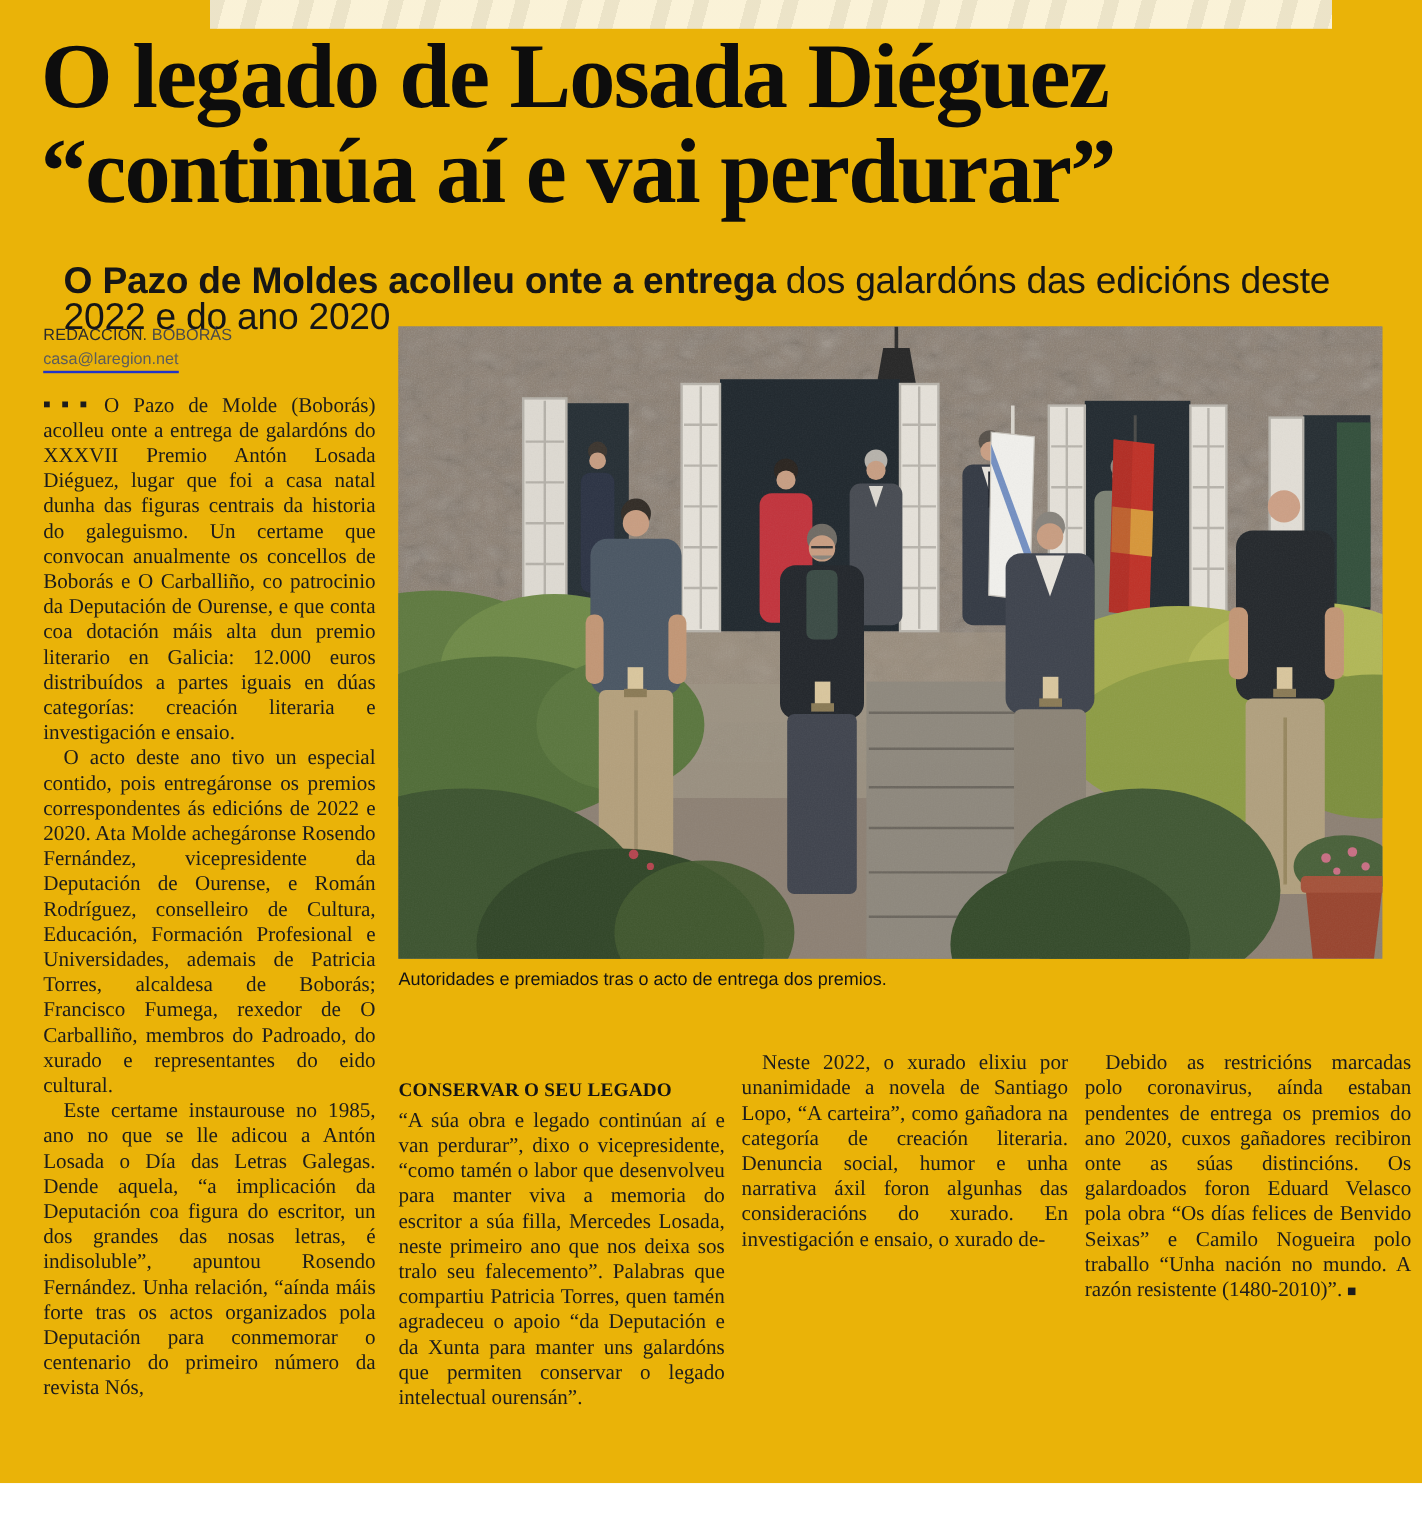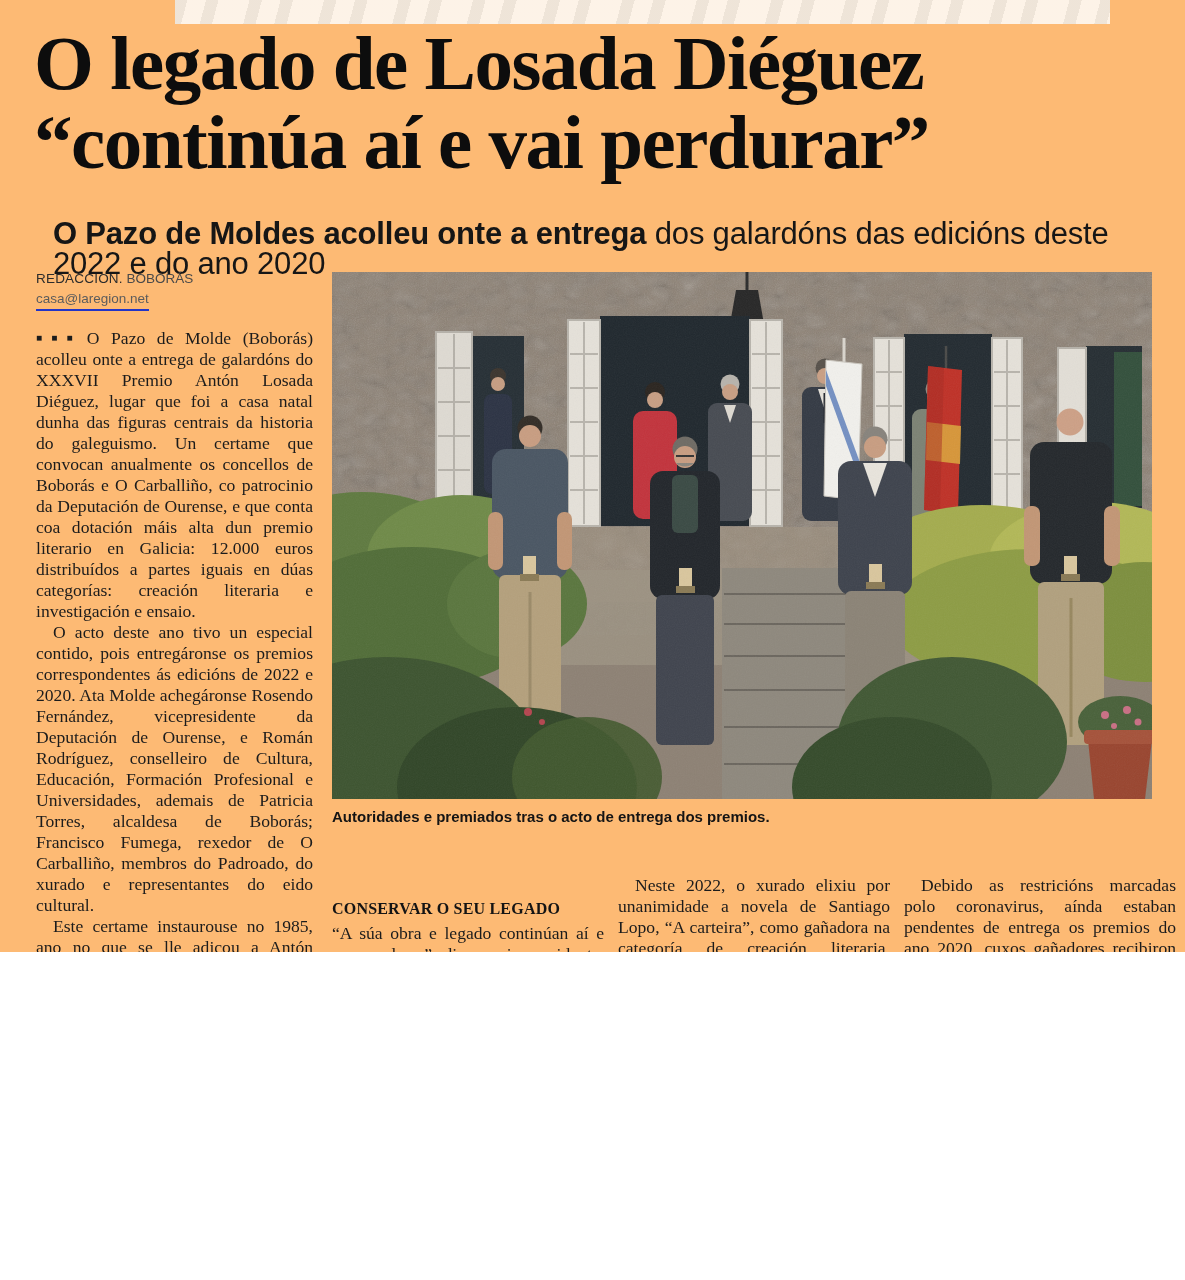--- a/index.html
+++ b/index.html
@@ -1,18 +1,18 @@
 <!DOCTYPE html>
 <html><head>
 <meta charset="utf-8">
 <style>
   html,body{margin:0;padding:0;background:#ffffff;}
   .page{
-    position:relative;width:1185px;height:952px;margin:0 auto;
-    background:#fdba74;overflow:hidden;
+    position:relative;width:1185px;height:1236px;margin:0 auto;
+    background:#eab308;overflow:hidden;
     font-family:"Liberation Serif","DejaVu Serif",serif;color:#1c1c1c;
   }
   
   .scan-artifact{
     position:absolute;top:0;left:175px;width:935px;height:24px;
     background:repeating-linear-gradient(105deg,#ececea 0 12px,#fdfdfc 12px 30px,#ececea 30px 42px,#fdfdfc 42px 72px);
     opacity:.85;
   }
   .headline{
     position:absolute;left:34px;top:24px;width:1125px;margin:0;
@@ -40,21 +40,21 @@
   }
   .bodytext p{margin:0;font-size:17.6px;line-height:21px;text-align:justify;}
   .bodytext p.indent{text-indent:17px;}
   .lead-marker{font-size:10px;letter-spacing:2px;vertical-align:3px;margin-right:5px;}
   
   .main-right{position:absolute;left:332px;top:272px;width:848px;}
   figure.photo{margin:0;padding:0;}
   figure.photo svg{display:block;width:820px;height:527px;background:#8d8174;}
   figcaption{
     font-family:"Liberation Sans","DejaVu Sans",sans-serif;
-    font-weight:700;font-size:15px;line-height:19px;color:#141414;margin-top:8px;
+    font-weight:400;font-size:15px;line-height:19px;color:#141414;margin-top:8px;
   }
   .lower{display:flex;gap:14px;margin-top:49px;}
   .lower .lcol{width:272px;}
   .crosshead{
     font-size:16px;font-weight:700;letter-spacing:.2px;color:#141414;
     margin:25px 0 5px 0;
   }
   .pullquote{
     margin:3px 0 38px 0;
     font-family:"Liberation Sans","DejaVu Sans",sans-serif;

